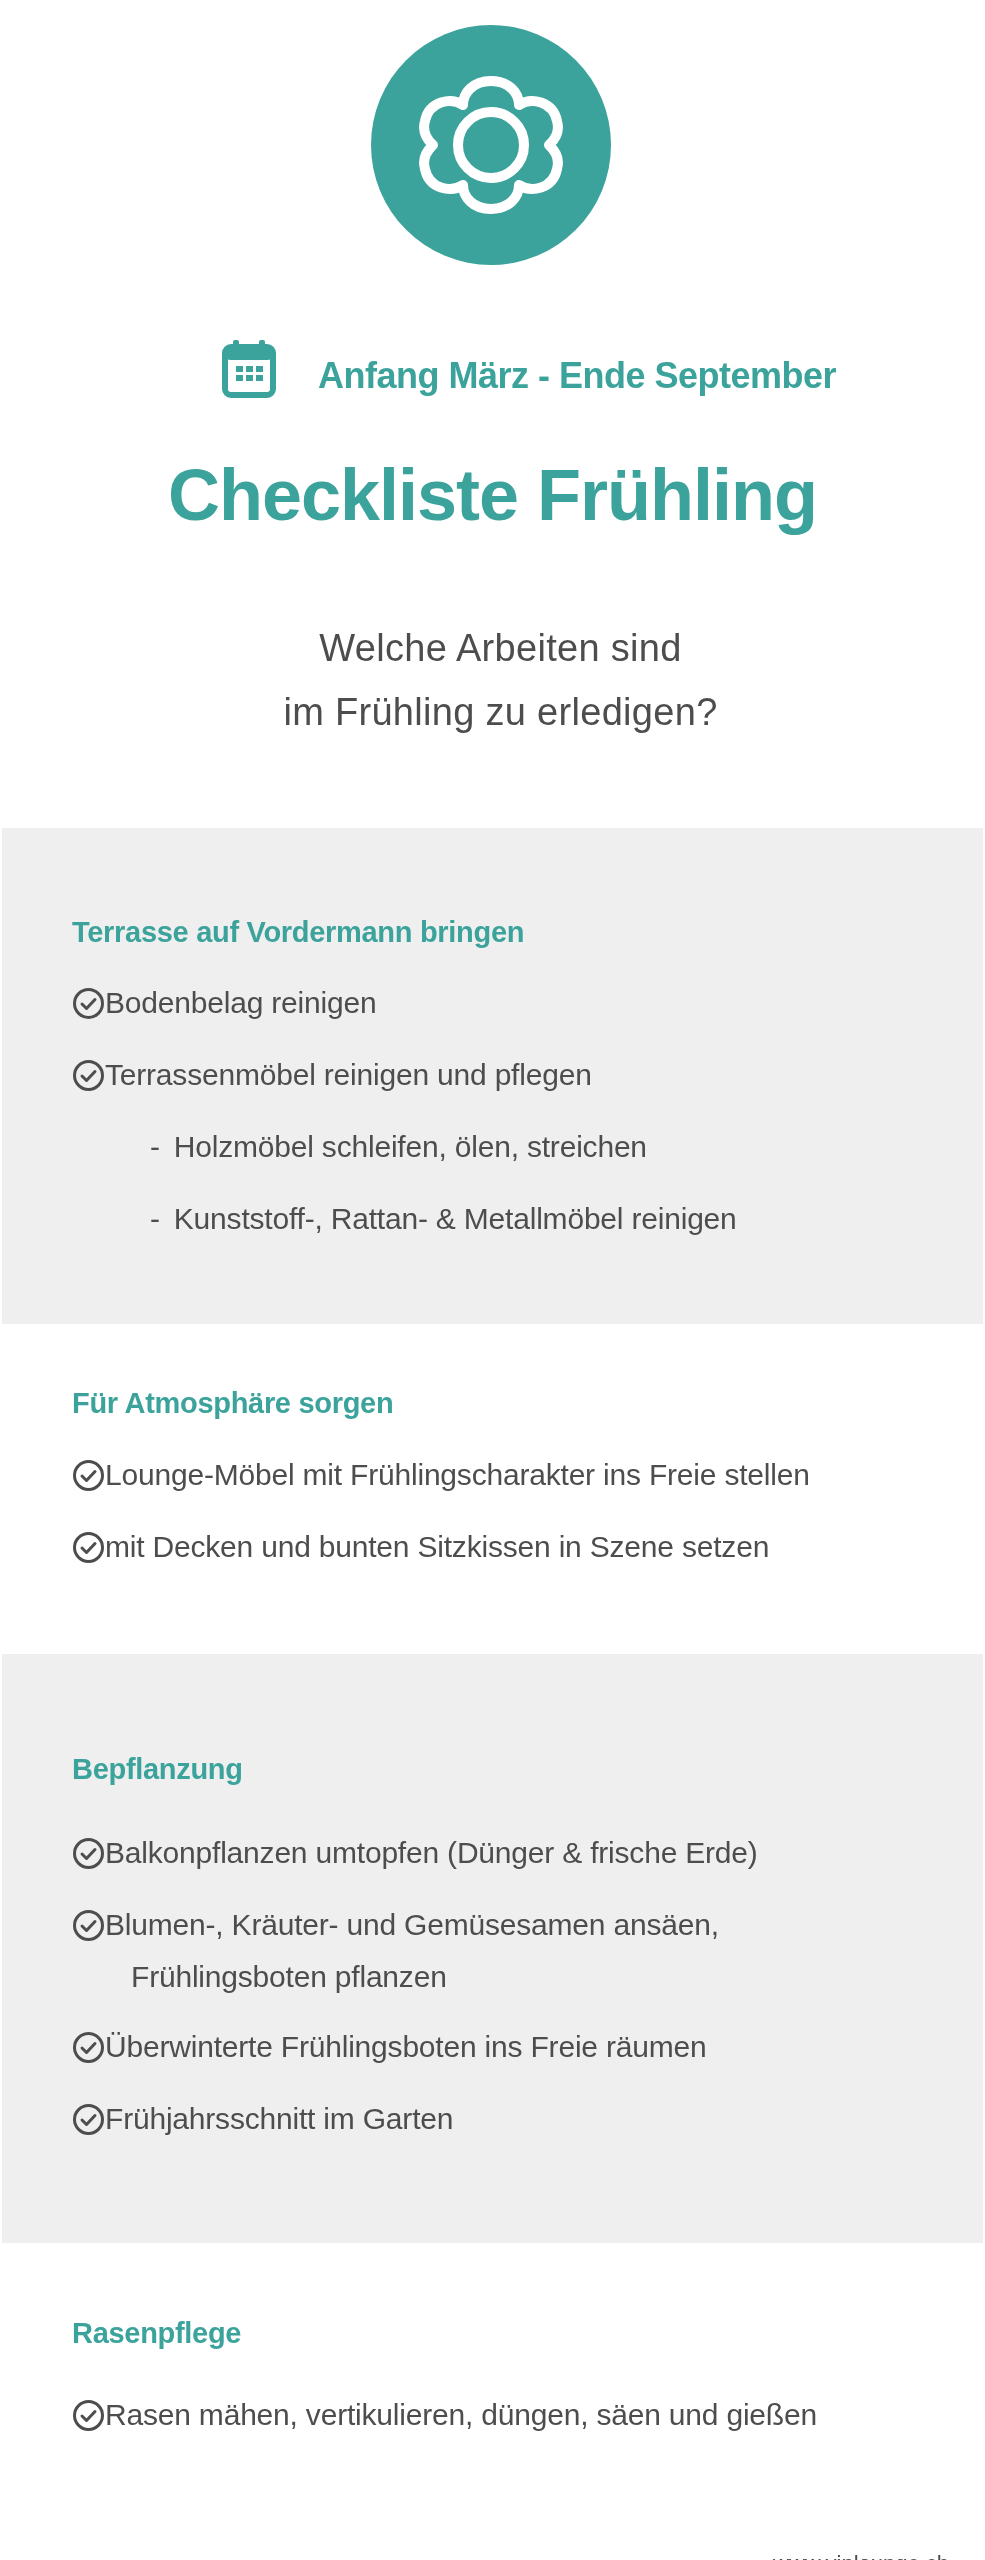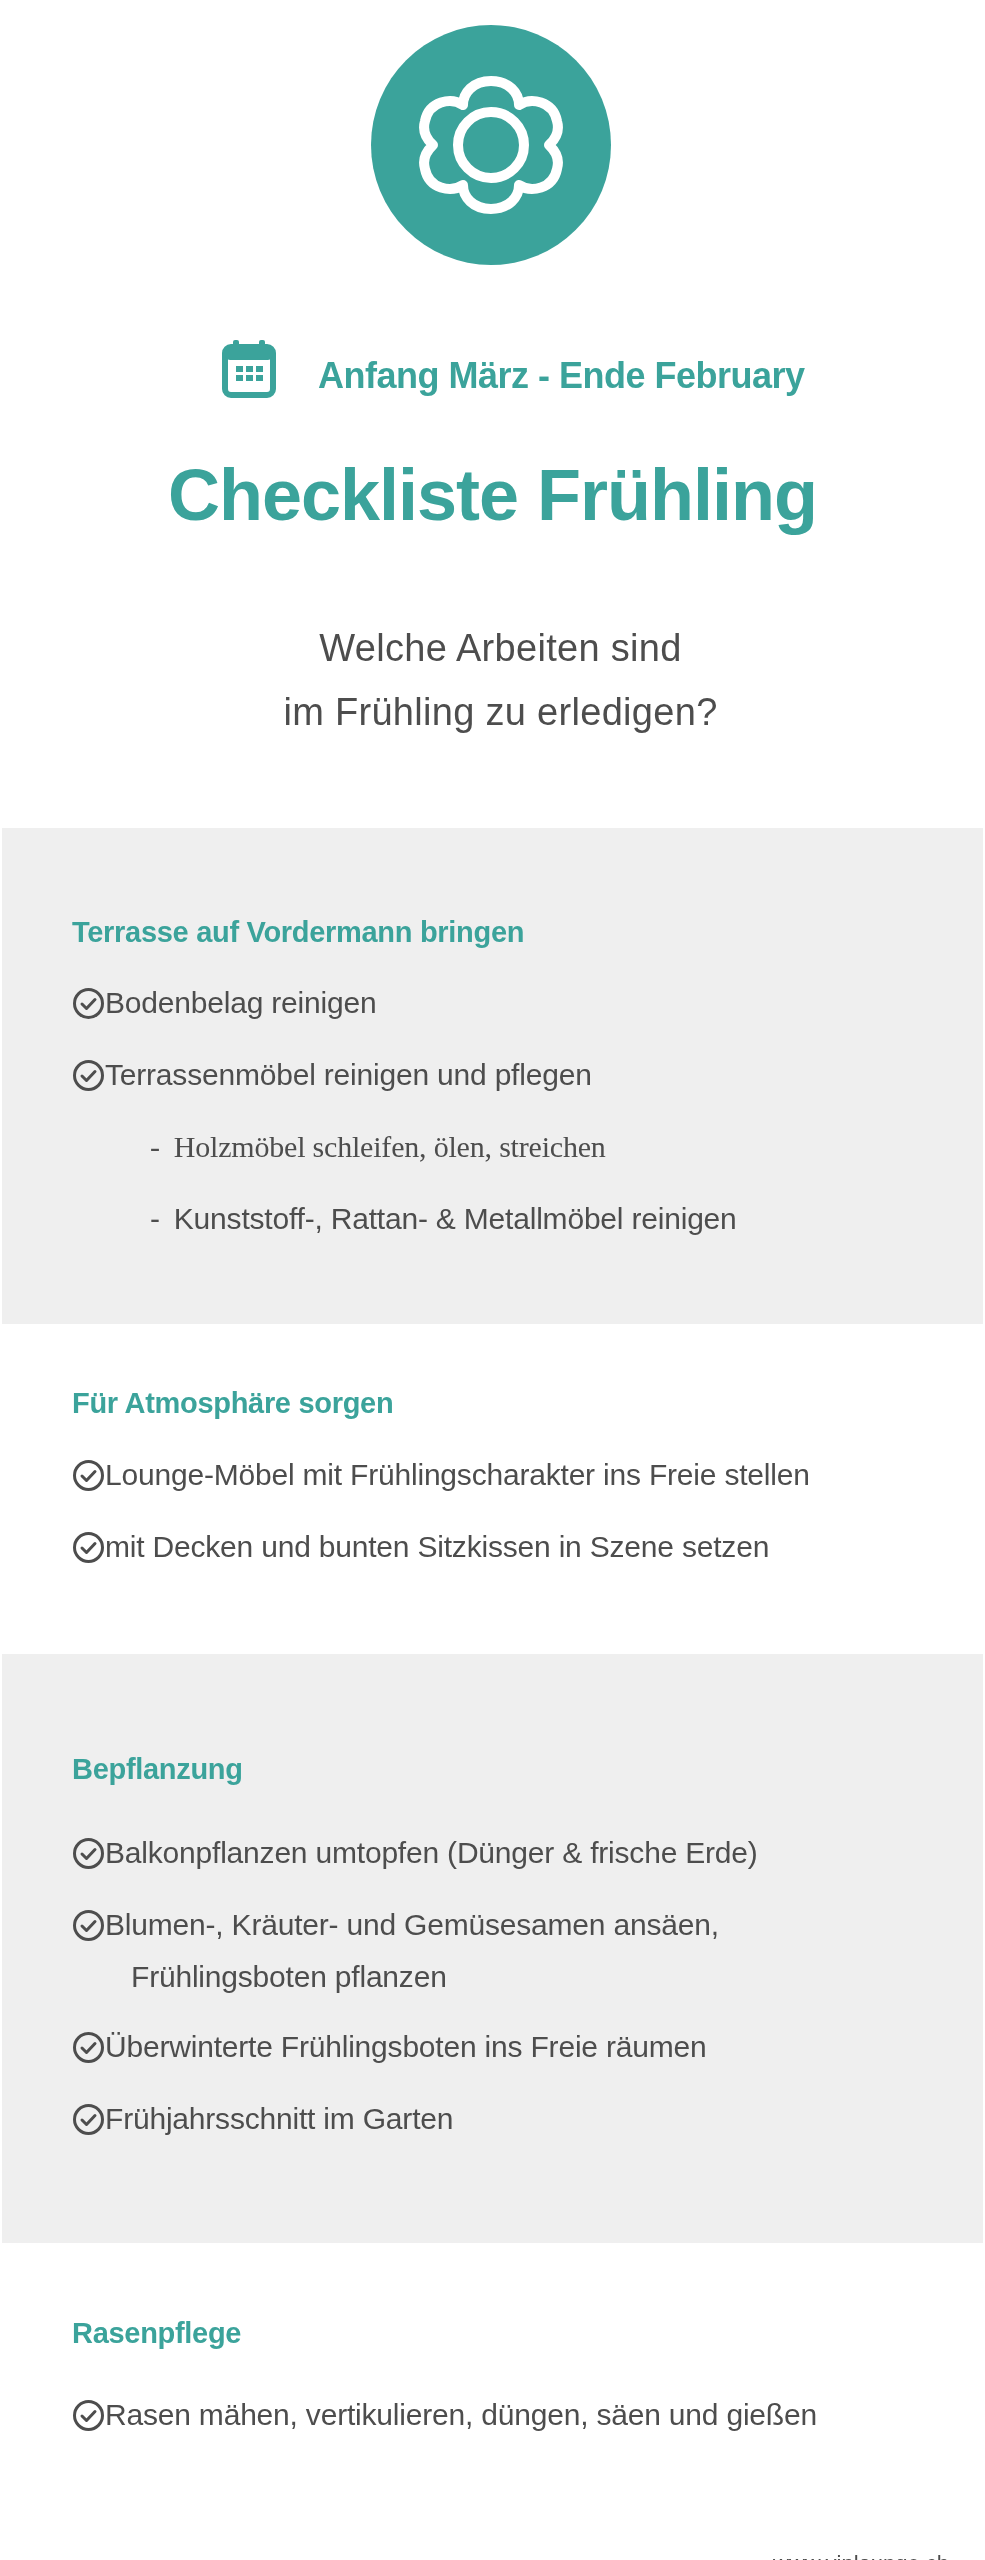--- a/index.html
+++ b/index.html
@@ -79,21 +79,21 @@
     <g fill="#3ba39b">
       <rect x="14" y="26" width="7" height="6"></rect>
         <rect x="24" y="26" width="7" height="6"></rect>
         <rect x="34" y="26" width="7" height="6"></rect>
       <rect x="14" y="35" width="7" height="6"></rect>
         <rect x="24" y="35" width="7" height="6"></rect>
         <rect x="34" y="35" width="7" height="6"></rect>
     </g>
   </svg>
 </div>
-<div class="abs date-text">Anfang März - Ende February</div>
+<div class="abs date-text">Anfang März - Ende September</div>
 
 <div class="abs title">Checkliste Frühling</div>
 
 <div class="abs question" style="top:626px;">Welche Arbeiten sind</div>
 <div class="abs question" style="top:690px;">im Frühling zu erledigen?</div>
 
 <div class="abs band" style="top:828px; height:496px;"></div>
 <div class="abs sec-heading" style="top:914px;">Terrasse auf Vordermann bringen</div>
 
 <div class="abs item" style="top:983px;">
@@ -103,21 +103,21 @@
     </svg>
   <span class="txt">Bodenbelag reinigen</span>
 </div>
 <div class="abs item" style="top:1055px;">
   <svg class="check" viewBox="0 0 33 33">
       <circle cx="16.5" cy="16.5" r="14" fill="none" stroke="#4d4d4d" stroke-width="3"></circle>
       <path d="M10 17 L14.5 21.5 L23 12.5" fill="none" stroke="#4d4d4d" stroke-width="3" stroke-linecap="round" stroke-linejoin="round"></path>
     </svg>
   <span class="txt">Terrassenmöbel reinigen und pflegen</span>
 </div>
-<div class="abs sub" style="top:1127px;font-family:Liberation Serif, serif;">
+<div class="abs sub" style="top:1127px;">
   <span class="dash">-</span><span>Holzmöbel schleifen, ölen, streichen</span>
 </div>
 <div class="abs sub" style="top:1199px;">
   <span class="dash">-</span><span>Kunststoff-, Rattan- &amp; Metallmöbel reinigen</span>
 </div>
 
 <div class="abs sec-heading" style="top:1385px;">Für Atmosphäre sorgen</div>
 <div class="abs item" style="top:1455px;">
   <svg class="check" viewBox="0 0 33 33">
       <circle cx="16.5" cy="16.5" r="14" fill="none" stroke="#4d4d4d" stroke-width="3"></circle>

